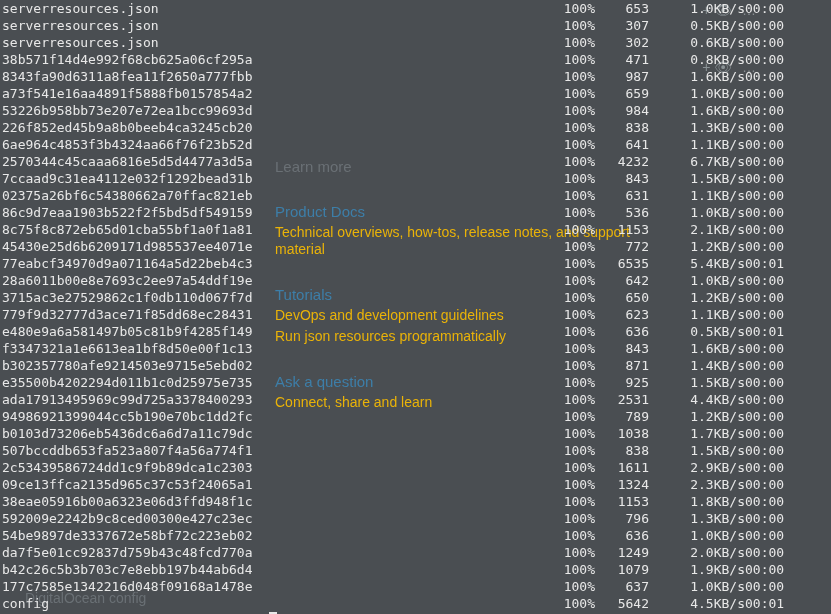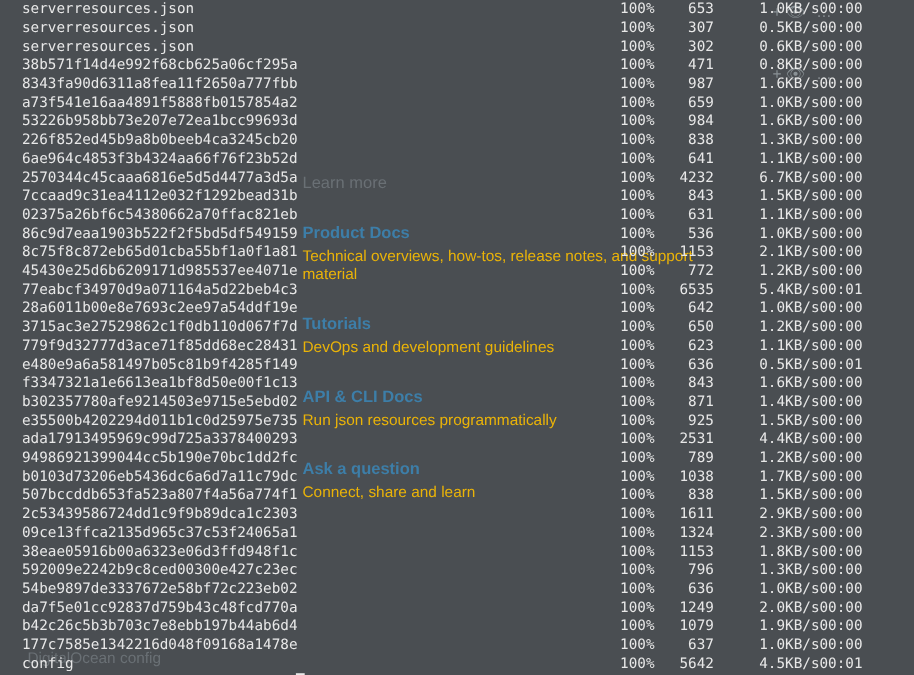--- a/index.html
+++ b/index.html
@@ -49,21 +49,20 @@
   .bg-panel .learn {
     margin-top: 158px;
     font-weight: 400;
     font-size: 15px;
     color: #6a7075;
   }
   .bg-panel .section-title {
     color: #3d7ea8;
     margin-top: 28px;
     font-size: 15px;
-    font-weight: bold;
   }
   .bg-panel .section-desc {
     color: #eab308;
     font-size: 14px;
     margin-top: 4px;
   }
   .bg-panel .agent {
     position: absolute;
     left: -250px;
     top: 590px;
@@ -82,21 +81,21 @@
     white-space: pre;
   }
   .row {
     display: flex;
     height: 17px;
   }
   .name {
     width: 265px;
     overflow: hidden;
     text-align: left;
-    padding-left: 20px;
+    padding-left: 2px;
   }
   .mid {
     flex: 1;
   }
   .pct {
     width: 48px;
     text-align: right;
   }
   .sz {
     width: 54px;
@@ -134,20 +133,19 @@
     <div class="plus-eye">
       <span>+ 👁</span>
       <span class="dots">…</span>
     </div>
   </div>
   <div class="learn">Learn more</div>
   <div class="section-title">Product Docs</div>
   <div class="section-desc">Technical overviews, how-tos, release notes, and support material</div>
   <div class="section-title">Tutorials</div>
   <div class="section-desc">DevOps and development guidelines</div>
-  <div class="section-title">API &amp; CLI Docs</div>
   <div class="section-desc">Run json resources programmatically</div>
   <div class="section-title">Ask a question</div>
   <div class="section-desc">Connect, share and learn</div>
   <div class="agent">DigitalOcean config</div>
 </div>
 
 <div class="terminal" id="terminal"><div class="row"><span class="name">serverresources.json</span><span class="mid"></span><span class="pct">100%</span><span class="sz">653</span><span class="rate">1.0KB/s</span><span class="tm">00:00</span></div><div class="row"><span class="name">serverresources.json</span><span class="mid"></span><span class="pct">100%</span><span class="sz">307</span><span class="rate">0.5KB/s</span><span class="tm">00:00</span></div><div class="row"><span class="name">serverresources.json</span><span class="mid"></span><span class="pct">100%</span><span class="sz">302</span><span class="rate">0.6KB/s</span><span class="tm">00:00</span></div><div class="row"><span class="name">38b571f14d4e992f68cb625a06cf295a</span><span class="mid"></span><span class="pct">100%</span><span class="sz">471</span><span class="rate">0.8KB/s</span><span class="tm">00:00</span></div><div class="row"><span class="name">8343fa90d6311a8fea11f2650a777fbb</span><span class="mid"></span><span class="pct">100%</span><span class="sz">987</span><span class="rate">1.6KB/s</span><span class="tm">00:00</span></div><div class="row"><span class="name">a73f541e16aa4891f5888fb0157854a2</span><span class="mid"></span><span class="pct">100%</span><span class="sz">659</span><span class="rate">1.0KB/s</span><span class="tm">00:00</span></div><div class="row"><span class="name">53226b958bb73e207e72ea1bcc99693d</span><span class="mid"></span><span class="pct">100%</span><span class="sz">984</span><span class="rate">1.6KB/s</span><span class="tm">00:00</span></div><div class="row"><span class="name">226f852ed45b9a8b0beeb4ca3245cb20</span><span class="mid"></span><span class="pct">100%</span><span class="sz">838</span><span class="rate">1.3KB/s</span><span class="tm">00:00</span></div><div class="row"><span class="name">6ae964c4853f3b4324aa66f76f23b52d</span><span class="mid"></span><span class="pct">100%</span><span class="sz">641</span><span class="rate">1.1KB/s</span><span class="tm">00:00</span></div><div class="row"><span class="name">2570344c45caaa6816e5d5d4477a3d5a</span><span class="mid"></span><span class="pct">100%</span><span class="sz">4232</span><span class="rate">6.7KB/s</span><span class="tm">00:00</span></div><div class="row"><span class="name">7ccaad9c31ea4112e032f1292bead31b</span><span class="mid"></span><span class="pct">100%</span><span class="sz">843</span><span class="rate">1.5KB/s</span><span class="tm">00:00</span></div><div class="row"><span class="name">02375a26bf6c54380662a70ffac821eb</span><span class="mid"></span><span class="pct">100%</span><span class="sz">631</span><span class="rate">1.1KB/s</span><span class="tm">00:00</span></div><div class="row"><span class="name">86c9d7eaa1903b522f2f5bd5df549159</span><span class="mid"></span><span class="pct">100%</span><span class="sz">536</span><span class="rate">1.0KB/s</span><span class="tm">00:00</span></div><div class="row"><span class="name">8c75f8c872eb65d01cba55bf1a0f1a81</span><span class="mid"></span><span class="pct">100%</span><span class="sz">1153</span><span class="rate">2.1KB/s</span><span class="tm">00:00</span></div><div class="row"><span class="name">45430e25d6b6209171d985537ee4071e</span><span class="mid"></span><span class="pct">100%</span><span class="sz">772</span><span class="rate">1.2KB/s</span><span class="tm">00:00</span></div><div class="row"><span class="name">77eabcf34970d9a071164a5d22beb4c3</span><span class="mid"></span><span class="pct">100%</span><span class="sz">6535</span><span class="rate">5.4KB/s</span><span class="tm">00:01</span></div><div class="row"><span class="name">28a6011b00e8e7693c2ee97a54ddf19e</span><span class="mid"></span><span class="pct">100%</span><span class="sz">642</span><span class="rate">1.0KB/s</span><span class="tm">00:00</span></div><div class="row"><span class="name">3715ac3e27529862c1f0db110d067f7d</span><span class="mid"></span><span class="pct">100%</span><span class="sz">650</span><span class="rate">1.2KB/s</span><span class="tm">00:00</span></div><div class="row"><span class="name">779f9d32777d3ace71f85dd68ec28431</span><span class="mid"></span><span class="pct">100%</span><span class="sz">623</span><span class="rate">1.1KB/s</span><span class="tm">00:00</span></div><div class="row"><span class="name">e480e9a6a581497b05c81b9f4285f149</span><span class="mid"></span><span class="pct">100%</span><span class="sz">636</span><span class="rate">0.5KB/s</span><span class="tm">00:01</span></div><div class="row"><span class="name">f3347321a1e6613ea1bf8d50e00f1c13</span><span class="mid"></span><span class="pct">100%</span><span class="sz">843</span><span class="rate">1.6KB/s</span><span class="tm">00:00</span></div><div class="row"><span class="name">b302357780afe9214503e9715e5ebd02</span><span class="mid"></span><span class="pct">100%</span><span class="sz">871</span><span class="rate">1.4KB/s</span><span class="tm">00:00</span></div><div class="row"><span class="name">e35500b4202294d011b1c0d25975e735</span><span class="mid"></span><span class="pct">100%</span><span class="sz">925</span><span class="rate">1.5KB/s</span><span class="tm">00:00</span></div><div class="row"><span class="name">ada17913495969c99d725a3378400293</span><span class="mid"></span><span class="pct">100%</span><span class="sz">2531</span><span class="rate">4.4KB/s</span><span class="tm">00:00</span></div><div class="row"><span class="name">94986921399044cc5b190e70bc1dd2fc</span><span class="mid"></span><span class="pct">100%</span><span class="sz">789</span><span class="rate">1.2KB/s</span><span class="tm">00:00</span></div><div class="row"><span class="name">b0103d73206eb5436dc6a6d7a11c79dc</span><span class="mid"></span><span class="pct">100%</span><span class="sz">1038</span><span class="rate">1.7KB/s</span><span class="tm">00:00</span></div><div class="row"><span class="name">507bccddb653fa523a807f4a56a774f1</span><span class="mid"></span><span class="pct">100%</span><span class="sz">838</span><span class="rate">1.5KB/s</span><span class="tm">00:00</span></div><div class="row"><span class="name">2c53439586724dd1c9f9b89dca1c2303</span><span class="mid"></span><span class="pct">100%</span><span class="sz">1611</span><span class="rate">2.9KB/s</span><span class="tm">00:00</span></div><div class="row"><span class="name">09ce13ffca2135d965c37c53f24065a1</span><span class="mid"></span><span class="pct">100%</span><span class="sz">1324</span><span class="rate">2.3KB/s</span><span class="tm">00:00</span></div><div class="row"><span class="name">38eae05916b00a6323e06d3ffd948f1c</span><span class="mid"></span><span class="pct">100%</span><span class="sz">1153</span><span class="rate">1.8KB/s</span><span class="tm">00:00</span></div><div class="row"><span class="name">592009e2242b9c8ced00300e427c23ec</span><span class="mid"></span><span class="pct">100%</span><span class="sz">796</span><span class="rate">1.3KB/s</span><span class="tm">00:00</span></div><div class="row"><span class="name">54be9897de3337672e58bf72c223eb02</span><span class="mid"></span><span class="pct">100%</span><span class="sz">636</span><span class="rate">1.0KB/s</span><span class="tm">00:00</span></div><div class="row"><span class="name">da7f5e01cc92837d759b43c48fcd770a</span><span class="mid"></span><span class="pct">100%</span><span class="sz">1249</span><span class="rate">2.0KB/s</span><span class="tm">00:00</span></div><div class="row"><span class="name">b42c26c5b3b703c7e8ebb197b44ab6d4</span><span class="mid"></span><span class="pct">100%</span><span class="sz">1079</span><span class="rate">1.9KB/s</span><span class="tm">00:00</span></div><div class="row"><span class="name">177c7585e1342216d048f09168a1478e</span><span class="mid"></span><span class="pct">100%</span><span class="sz">637</span><span class="rate">1.0KB/s</span><span class="tm">00:00</span></div><div class="row"><span class="name">config</span><span class="mid"></span><span class="pct">100%</span><span class="sz">5642</span><span class="rate">4.5KB/s</span><span class="tm">00:01</span></div><div class="row"><span class="config" style="visibility: hidden;">root@ubuntu:~# </span><span class="cursor" style="margin-left: 150px;"></span></div></div>
 
 </body></html>

